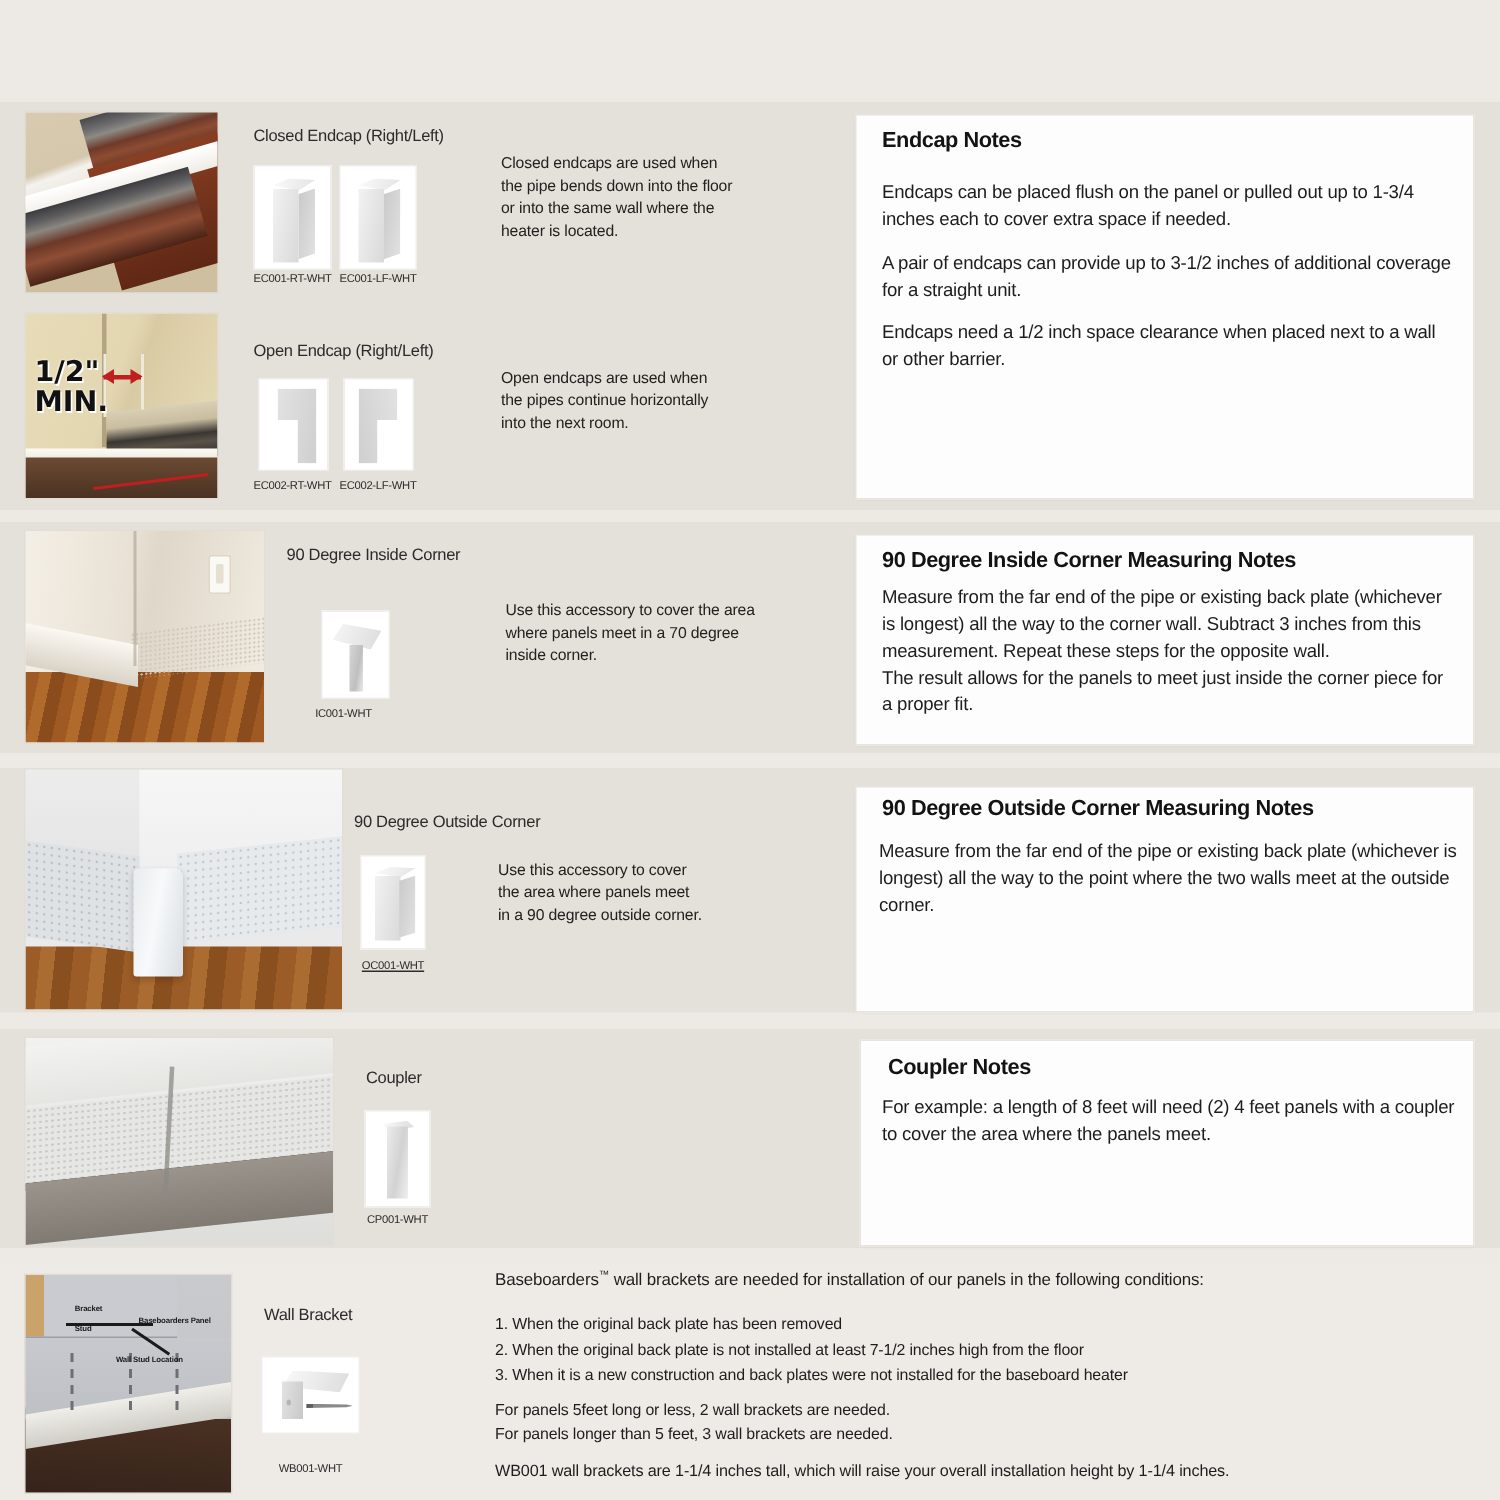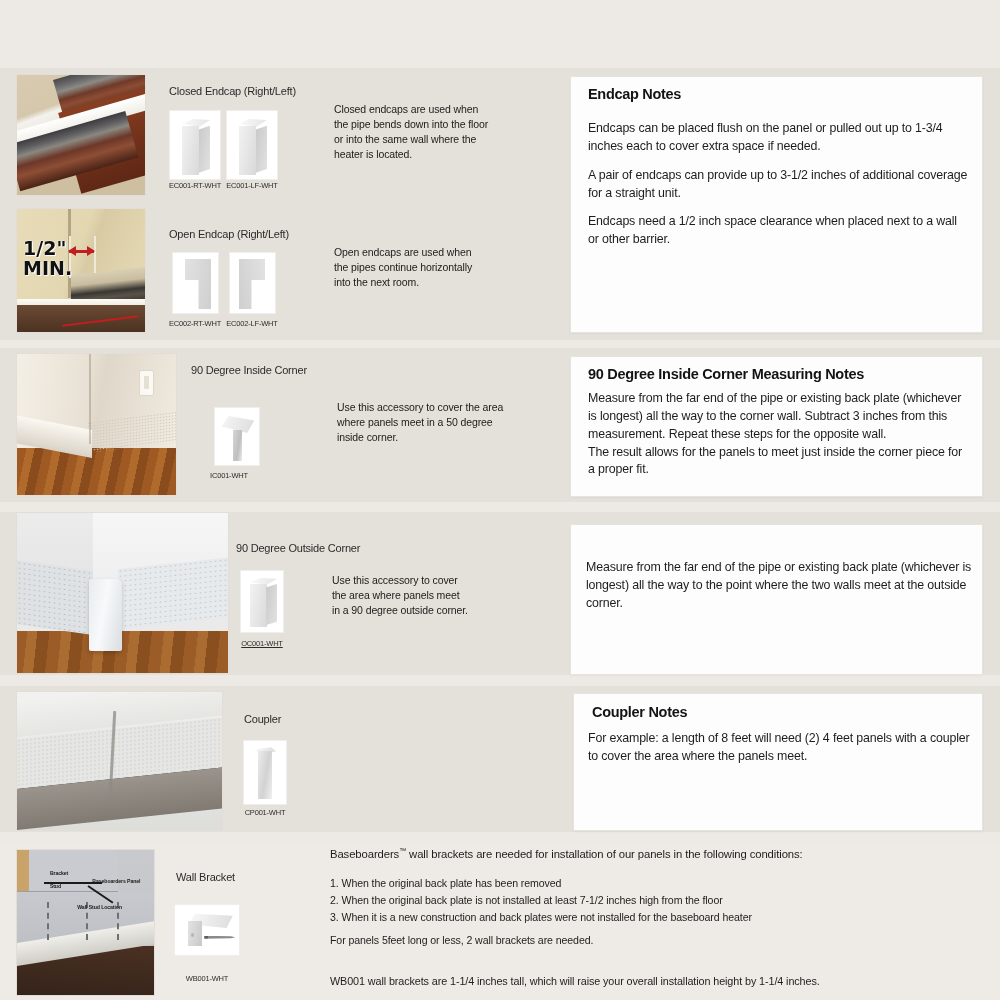--- a/index.html
+++ b/index.html
@@ -344,21 +344,21 @@
 
   <div class="thumb" style="left:214px;top:407px;width:46px;height:59px;">
     <div class="ic-shape" style="position:absolute;left:6px;top:5px;width:34px;height:50px;">
       <div class="top"></div>
         <div class="stem"></div>
     </div>
   </div>
   <div class="thumb-cap" style="left:196px;top:471px;width:66px;">IC001-WHT</div>
 
   <div class="item-desc" style="left:337px;top:400px;width:215px;white-space:pre-line;">Use this accessory to cover the area
-where panels meet in a 50 degree
+where panels meet in a 70 degree
 inside corner.</div>
 
   <div class="note-card" style="left:570px;top:356px;width:413px;height:141px;"></div>
   <div class="note-title" style="left:588px;top:366px;">90 Degree Inside Corner Measuring Notes</div>
   <div class="note-body tight" style="left:588px;top:390px;width:380px;">
     <p>Measure from the far end of the pipe or existing back plate (whichever is longest) all the way to the corner wall.  Subtract 3 inches from this measurement.  Repeat these steps for the opposite wall.</p>
     <p>The result allows for the panels to meet just inside the corner piece for a proper fit.</p>
   </div>
 
   <div class="band" style="top:512px;height:163px;"></div>
@@ -381,20 +381,21 @@
         <div class="face-side"></div>
     </div>
   </div>
   <div class="thumb-cap" style="left:229px;top:639px;width:66px;text-decoration:underline;">OC001-WHT</div>
 
   <div class="item-desc" style="left:332px;top:573px;width:215px;white-space:pre-line;">Use this accessory to cover
 the area where panels meet
 in a 90 degree outside corner.</div>
 
   <div class="note-card" style="left:570px;top:524px;width:413px;height:151px;"></div>
+  <div class="note-title" style="left:588px;top:531px;">90 Degree Outside Corner Measuring Notes</div>
   <div class="note-body tight" style="left:586px;top:559px;width:392px;">
     <p>Measure from the far end of the pipe or existing back plate (whichever is longest) all the way to the point where the two walls meet at the outside corner.</p>
   </div>
 
   <div class="band" style="top:686px;height:146px;"></div>
 
   <div class="photo photo-frame ph5" style="left:16px;top:691px;width:207px;height:140px;">
     <div class="top-panel"></div>
       <div class="panel"></div>
     <div class="darkline"></div>
@@ -455,17 +456,18 @@
   </div>
 
   <div class="wb-list" style="left:330px;top:875px;width:650px;">
     <div>1. When the original back plate has been removed</div>
     <div>2. When the original back plate is not installed at least 7-1/2 inches high from the floor</div>
     <div>3. When it is a new construction and back plates were not installed for the baseboard heater</div>
   </div>
 
   <div class="wb-counts" style="left:330px;top:932px;width:650px;">
     <div>For panels 5feet long or less, 2 wall brackets are needed.</div>
+    <div>For panels longer than 5 feet, 3 wall brackets are needed.</div>
   </div>
 
   <div class="wb-final" style="left:330px;top:975px;width:660px;">WB001 wall brackets are 1-1/4 inches tall, which will raise your overall installation height by 1-1/4 inches.</div>
 
 </div>
 
 </body></html>

